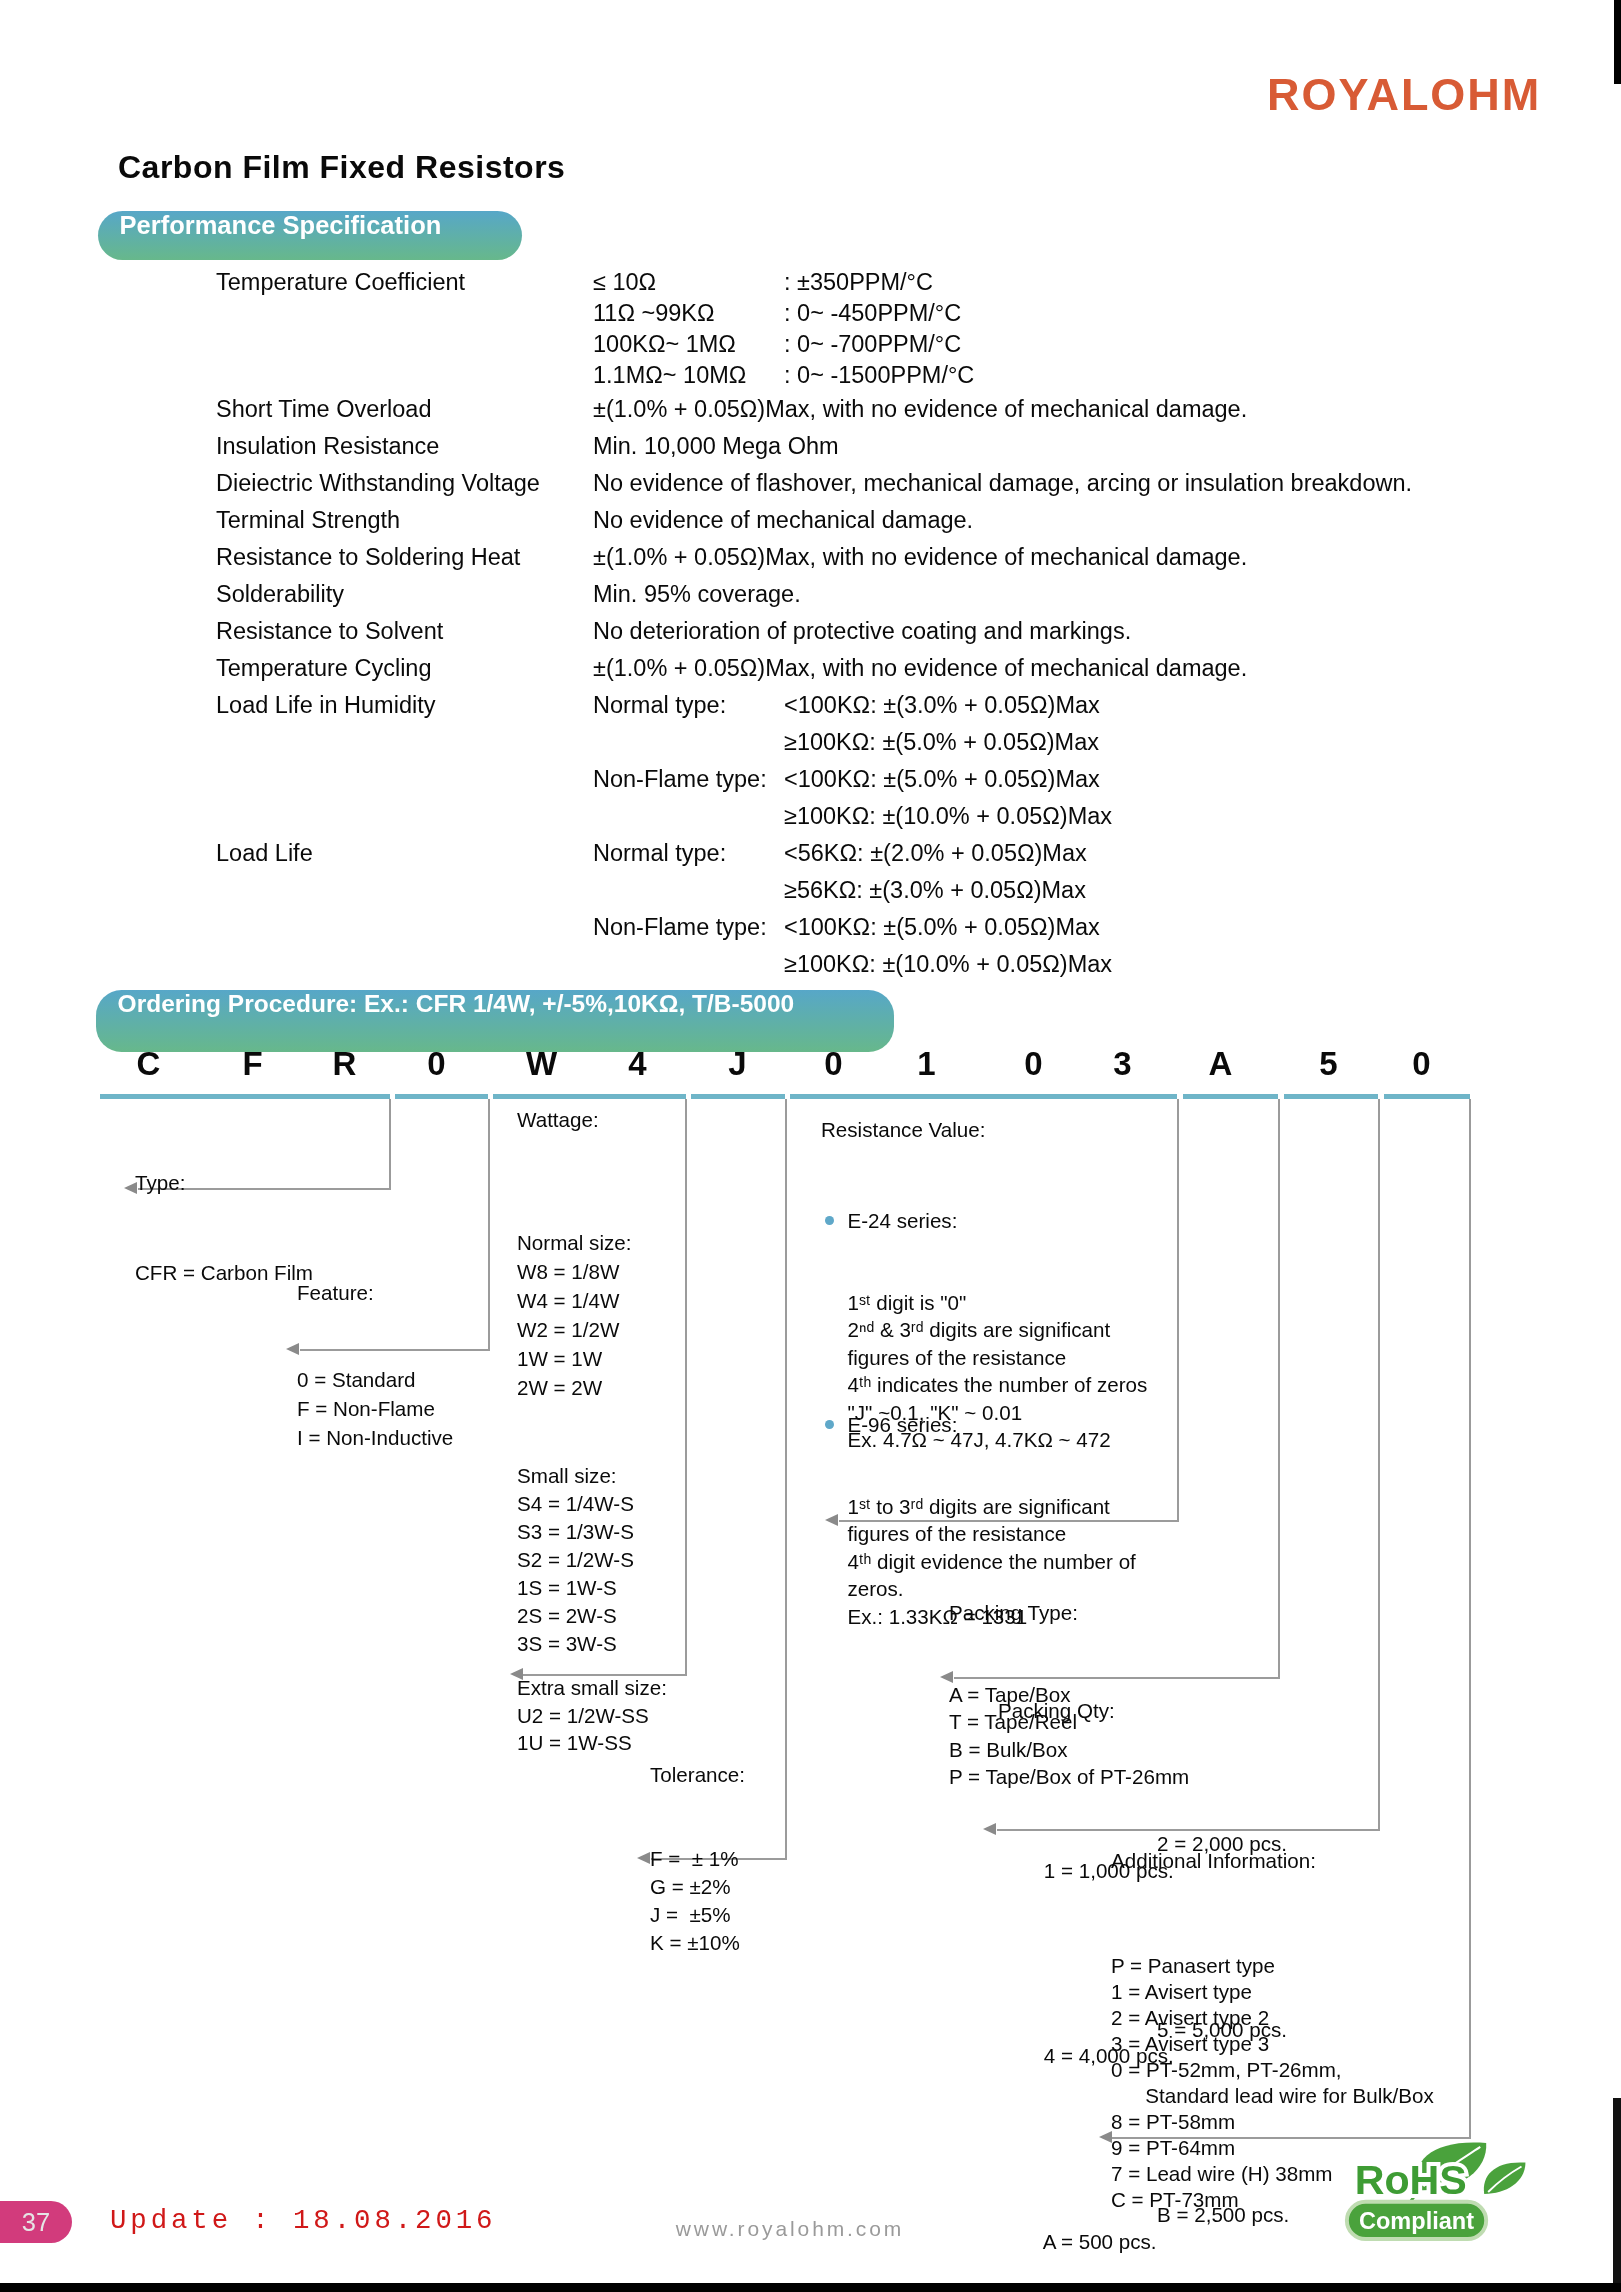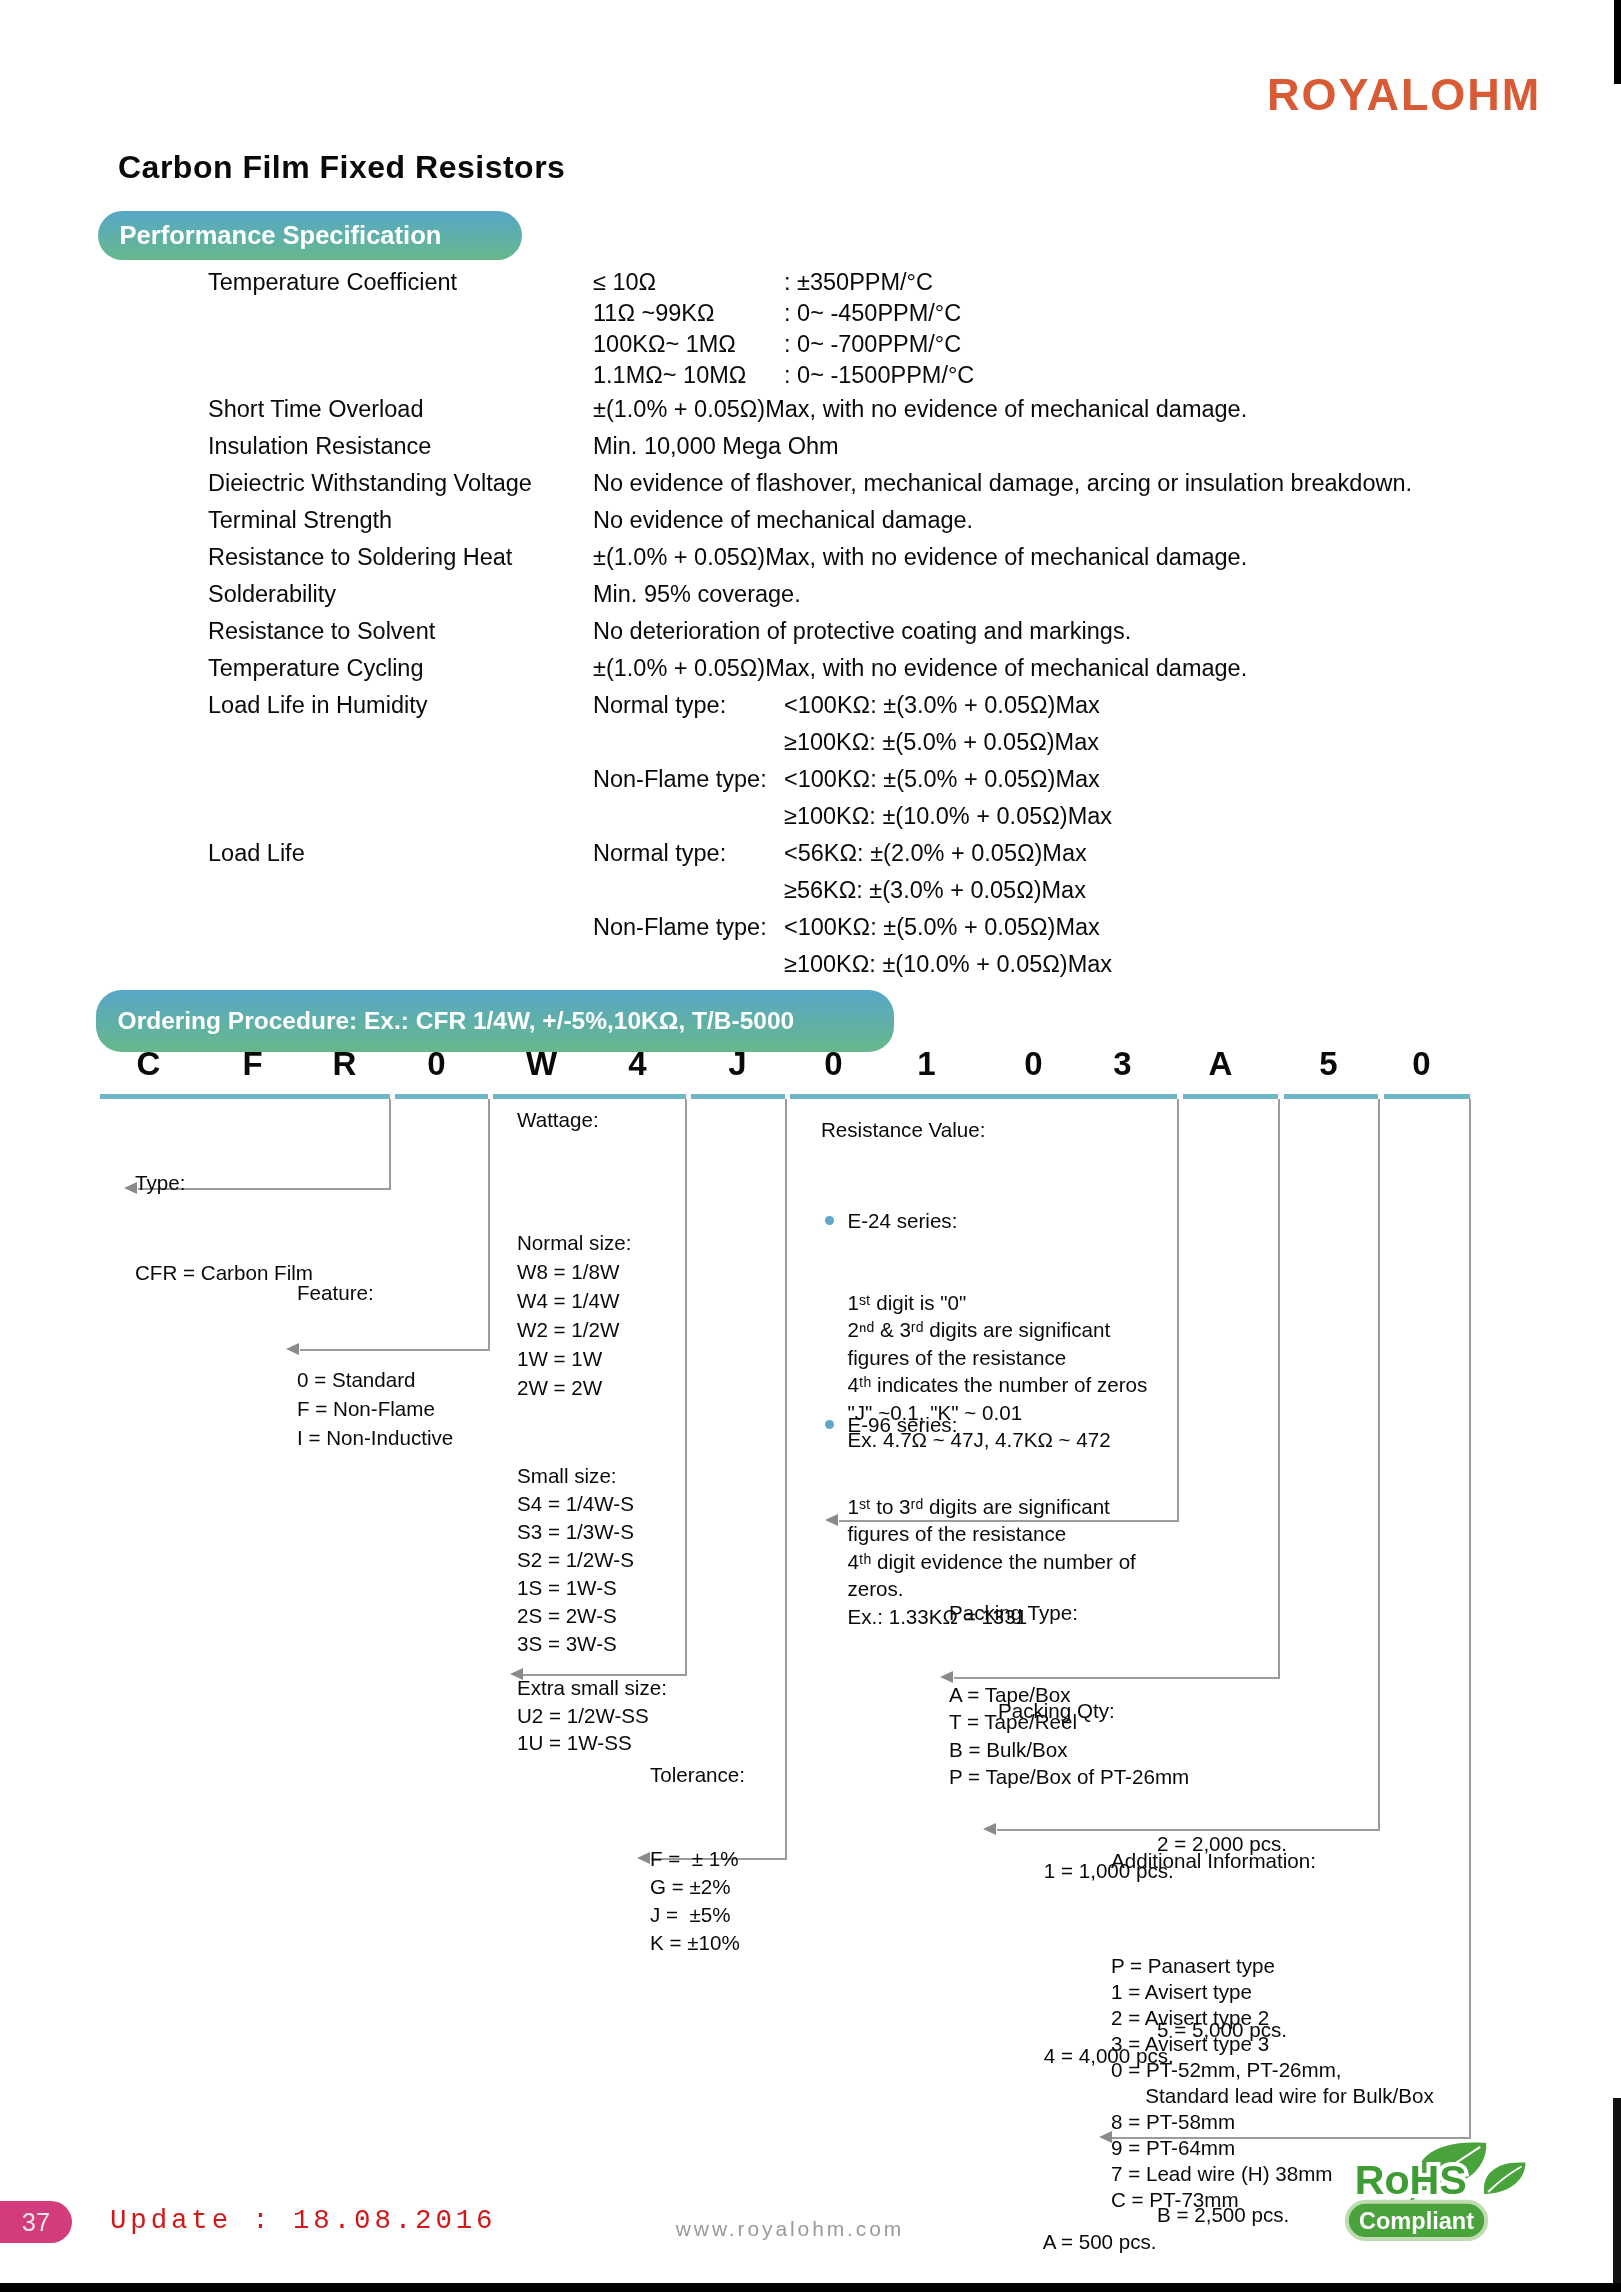--- a/index.html
+++ b/index.html
@@ -5,32 +5,32 @@
   html,body{margin:0;padding:0;background:#e8e8e8}
   .page{position:relative;width:1621px;height:2293px;background:#ffffff;margin:0 auto;
         font-family:"Liberation Sans",sans-serif;color:#0a0a0a;overflow:hidden}
 
   
   .brand{position:absolute;left:1267px;top:69px;font-size:45px;font-weight:700;
          letter-spacing:2px;color:var(--brand)}
   .title{position:absolute;left:118px;top:149px;font-size:32px;font-weight:700;letter-spacing:0.5px}
 
   
-  .pill{position:absolute;display:flex;align-items:center;box-sizing:border-box;
+  .pill{position:absolute;display:flex;align-items:flex-start;box-sizing:border-box;
         color:#fff;font-weight:700;border-radius:25.5px;padding-left:21.6px;
         background:linear-gradient(180deg,var(--pill-top),var(--pill-bottom))}
   .pill-perf{left:98px;top:211px;width:424px;height:49px;font-size:25.5px}
   .pill-order{left:96px;top:990px;width:798px;height:62px;font-size:24.5px}
 
   
   .spec{position:absolute;left:208px;top:267px;font-size:23.5px}
   .spec .spec-row{position:relative;height:37px;line-height:37px}
   .spec .spec-row:nth-of-type(-n+4){height:31px;line-height:31px}
   .spec .sl,.spec .sa,.spec .sb{position:absolute;white-space:nowrap;top:0}
-  .spec .sl{left:0}
+  .spec .sl{left:8px}
   .spec .sa{left:385px}
   .spec .sb{left:576px}
 
   
   .code-row{position:absolute;left:0;top:1045px;width:1621px;height:41px}
   .code-row .code-char{position:absolute;top:0;width:43px;text-align:center;
         font-size:33px;font-weight:700}
   .code-row span:nth-of-type(1){left:127px}
   .code-row span:nth-of-type(2){left:231px}
   .code-row span:nth-of-type(3){left:323px}

